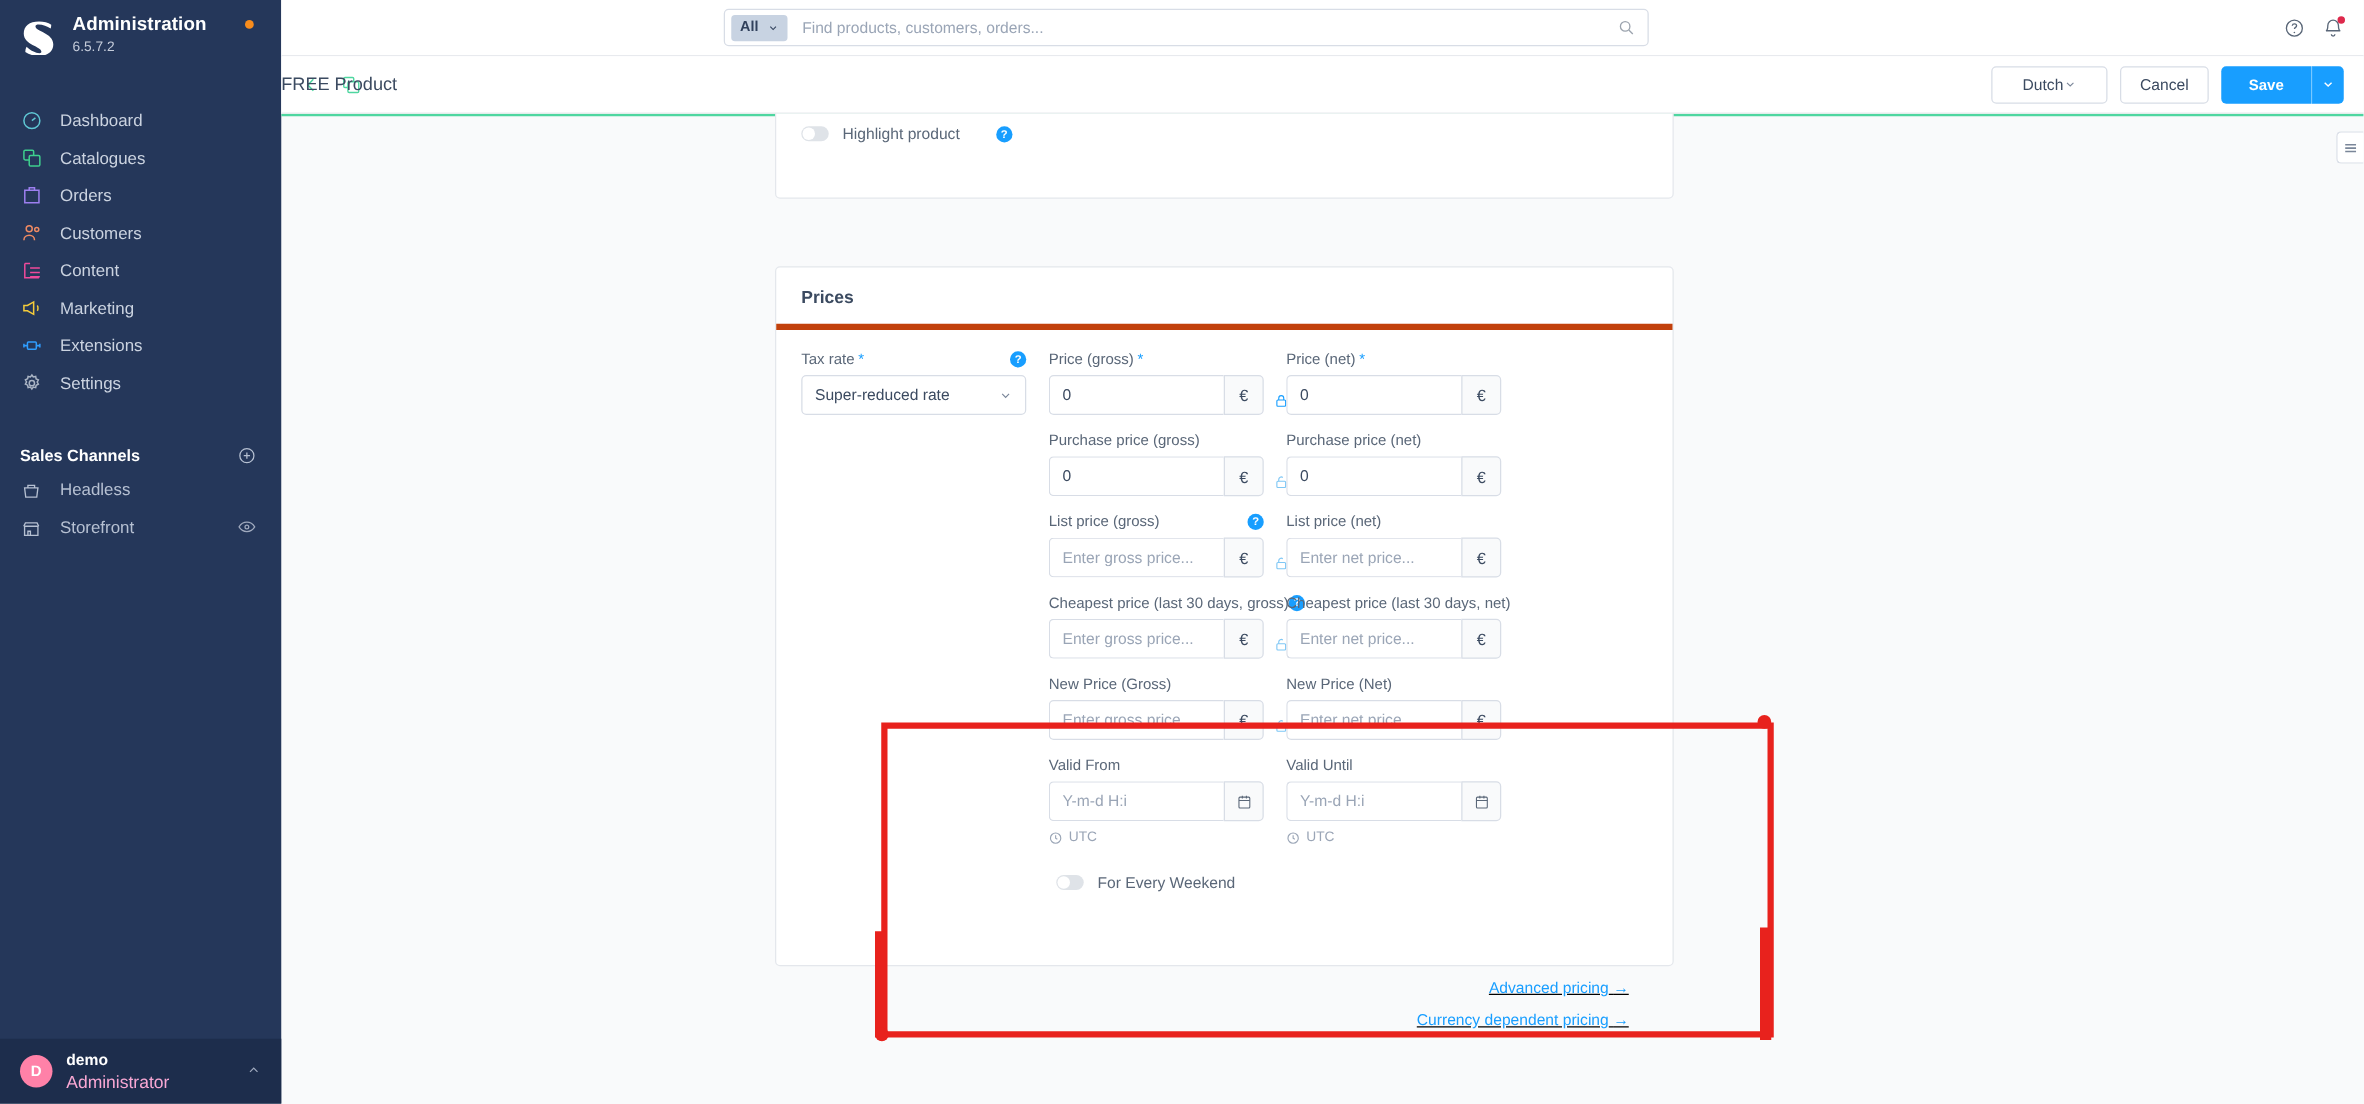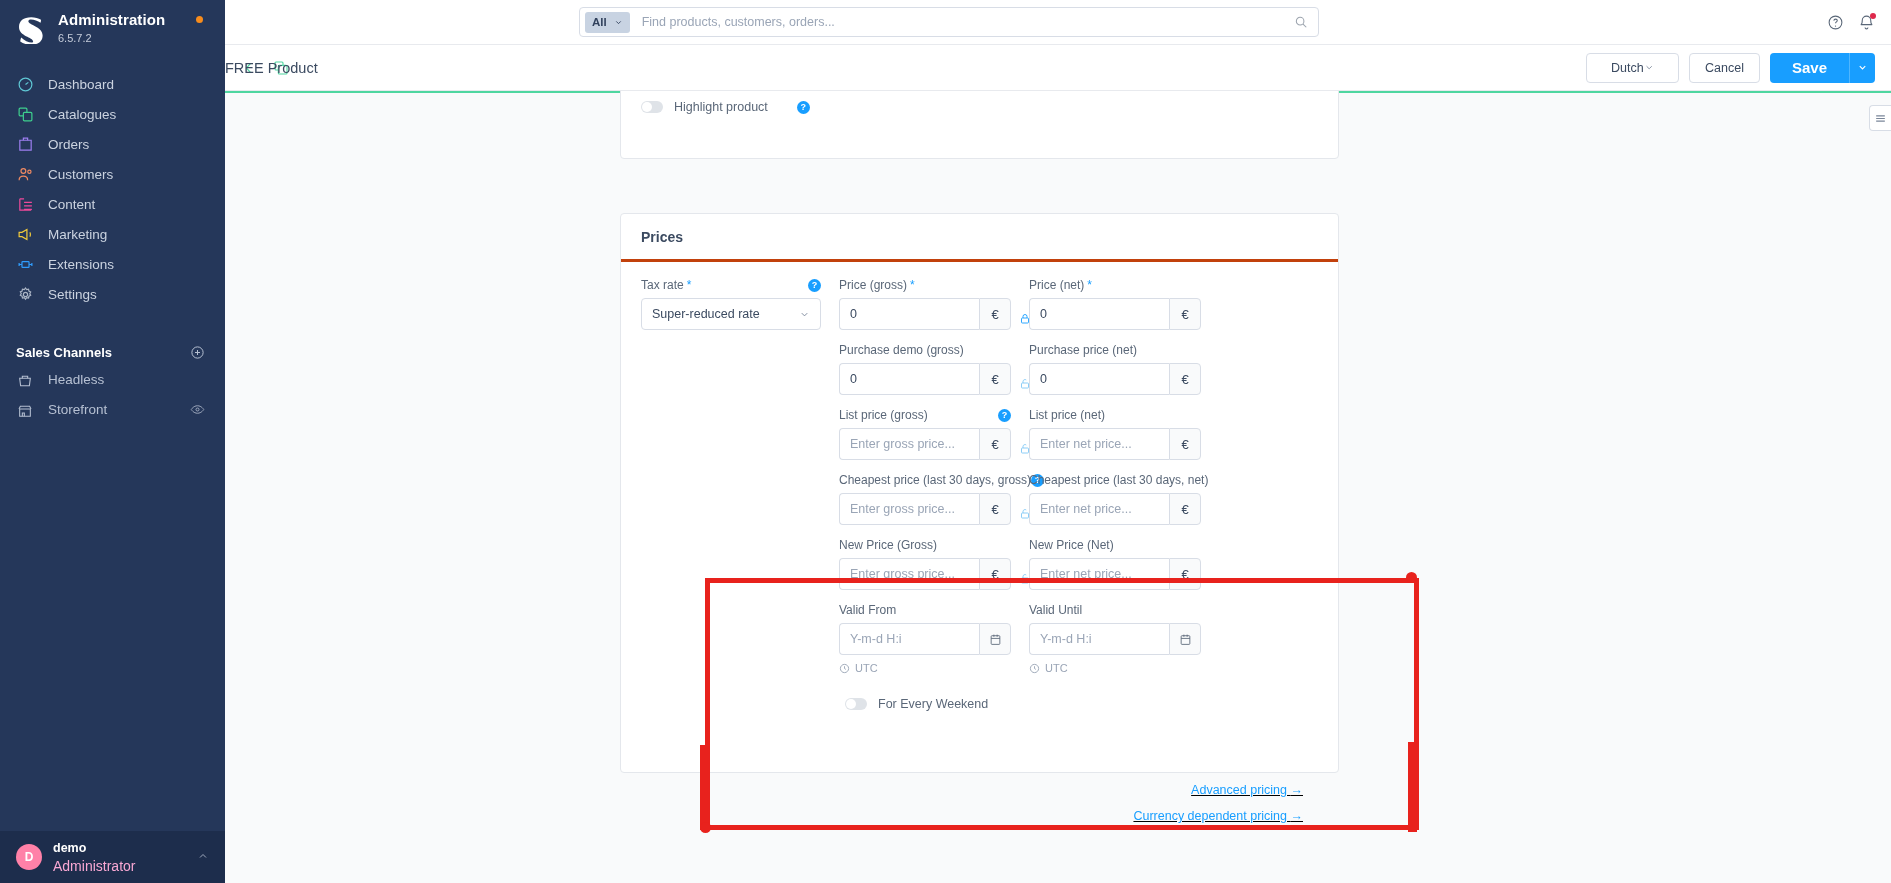--- a/index.html
+++ b/index.html
@@ -25,21 +25,21 @@
     position: relative;
   }
   .sb-logo { width: 30px; height: 30px; flex: 0 0 30px; }
   .sb-brand-text { line-height: 1.05; }
   .sb-title { color: #fff; font-size: 15px; font-weight: bold; letter-spacing: .1px; margin-top: 24px; }
   .sb-version { color: #c6cddb; font-size: 11px; margin-top: 2px; }
   .sb-dot {
     position: absolute; right: 22px; top: 16px;
     width: 7px; height: 7px; border-radius: 50%; background: #f88c1c;
   }
-  .sb-nav { margin-top: 10px; text-align: center; }
+  .sb-nav { margin-top: 22px; text-align: center; }
   .sb-item {
     display: flex; align-items: center; gap: 14px;
     height: 30px; padding: 0 16px;
     color: #cbd3e0; font-size: 13.5px;
     cursor: pointer; position: relative;
   }
   .sb-ico { width: 18px; height: 18px; flex: 0 0 18px; display: flex; align-items: center; justify-content: center; }
   .sb-section {
     display: flex; align-items: center; justify-content: space-between;
     padding: 0 20px 0 16px; margin-top: 30px; height: 26px;
@@ -139,21 +139,21 @@
     height: 30px; padding: 0 15px;
     border: 1px solid #d8dde6; border-radius: 4px; background: #fff;
     font-size: 12.5px; color: #3b4a60; cursor: pointer;
     display: flex; align-items: center; font-family: "Liberation Sans", sans-serif;
   }
   .btn-save-group { display: flex; }
   .btn-save {
     height: 30px; padding: 0 22px;
     background: #189eff; color: #fff;
     border: 0; border-radius: 4px 0 0 4px;
-    font-size: 15px; font-weight: bold; cursor: pointer;
+    font-size: 12px; font-weight: bold; cursor: pointer;
     display: flex; align-items: center; font-family: "Liberation Sans", sans-serif;
   }
   .btn-save-caret {
     width: 26px; height: 30px; background: #189eff;
     border-radius: 0 4px 4px 0; border-left: 1px solid #4fb6ff;
     display: flex; align-items: center; justify-content: center; cursor: pointer;
   }
 
   .content-area { flex: 1 1 auto; position: relative; overflow: hidden; }
   .green-line { height: 2px; background: #4fd6a0; width: 100%; }
@@ -166,21 +166,21 @@
   }
 
   .canvas { position: relative; padding-top: 0; }
 
   .card {
     position: absolute; background: #fff;
     border: 1px solid #e4e7ec; border-radius: 4px;
   }
   .card-head {
     padding: 15px 20px 14px 20px;
-    border-bottom: 3px solid #c2410c;
+    border-bottom: 5px solid #c2410c;
     font-size: 14px; font-weight: bold; color: #3b4a60;
   }
   .card-body { padding: 20px; }
 
   
   .toggle-row { display: flex; align-items: center; gap: 11px; }
   .toggle {
     width: 22px; height: 12px; border-radius: 6px;
     background: #dfe3e8; position: relative; flex: 0 0 22px; cursor: pointer;
   }
@@ -527,21 +527,21 @@
                 <span>Price (net)</span>
                   <span class="req">*</span>
               </div>
               <div class="inp-group">
                 <input class="inp" value="0" style="">
                 <span class="inp-suffix">€</span>
               </div>
             </div>
 
             <div class="fld" style="left:218px; top:81px; width:172px;">
-              <div class="fld-lbl">Purchase demo (gross)</div>
+              <div class="fld-lbl">Purchase price (gross)</div>
               <div class="inp-group">
                 <input class="inp" value="0" style="">
                 <span class="inp-suffix">€</span>
               </div>
             </div>
             <span class="lock" style="left:398px; top:115px;">
               <svg viewBox="0 0 24 24" width="12" height="14" fill="none" stroke="#7fc7f5" stroke-width="1.8">
                   <rect x="5" y="10" width="14" height="10" rx="1.6"></rect>
                   <path d="M8 10V7a4 4 0 016.5-3"></path>
                 </svg>

